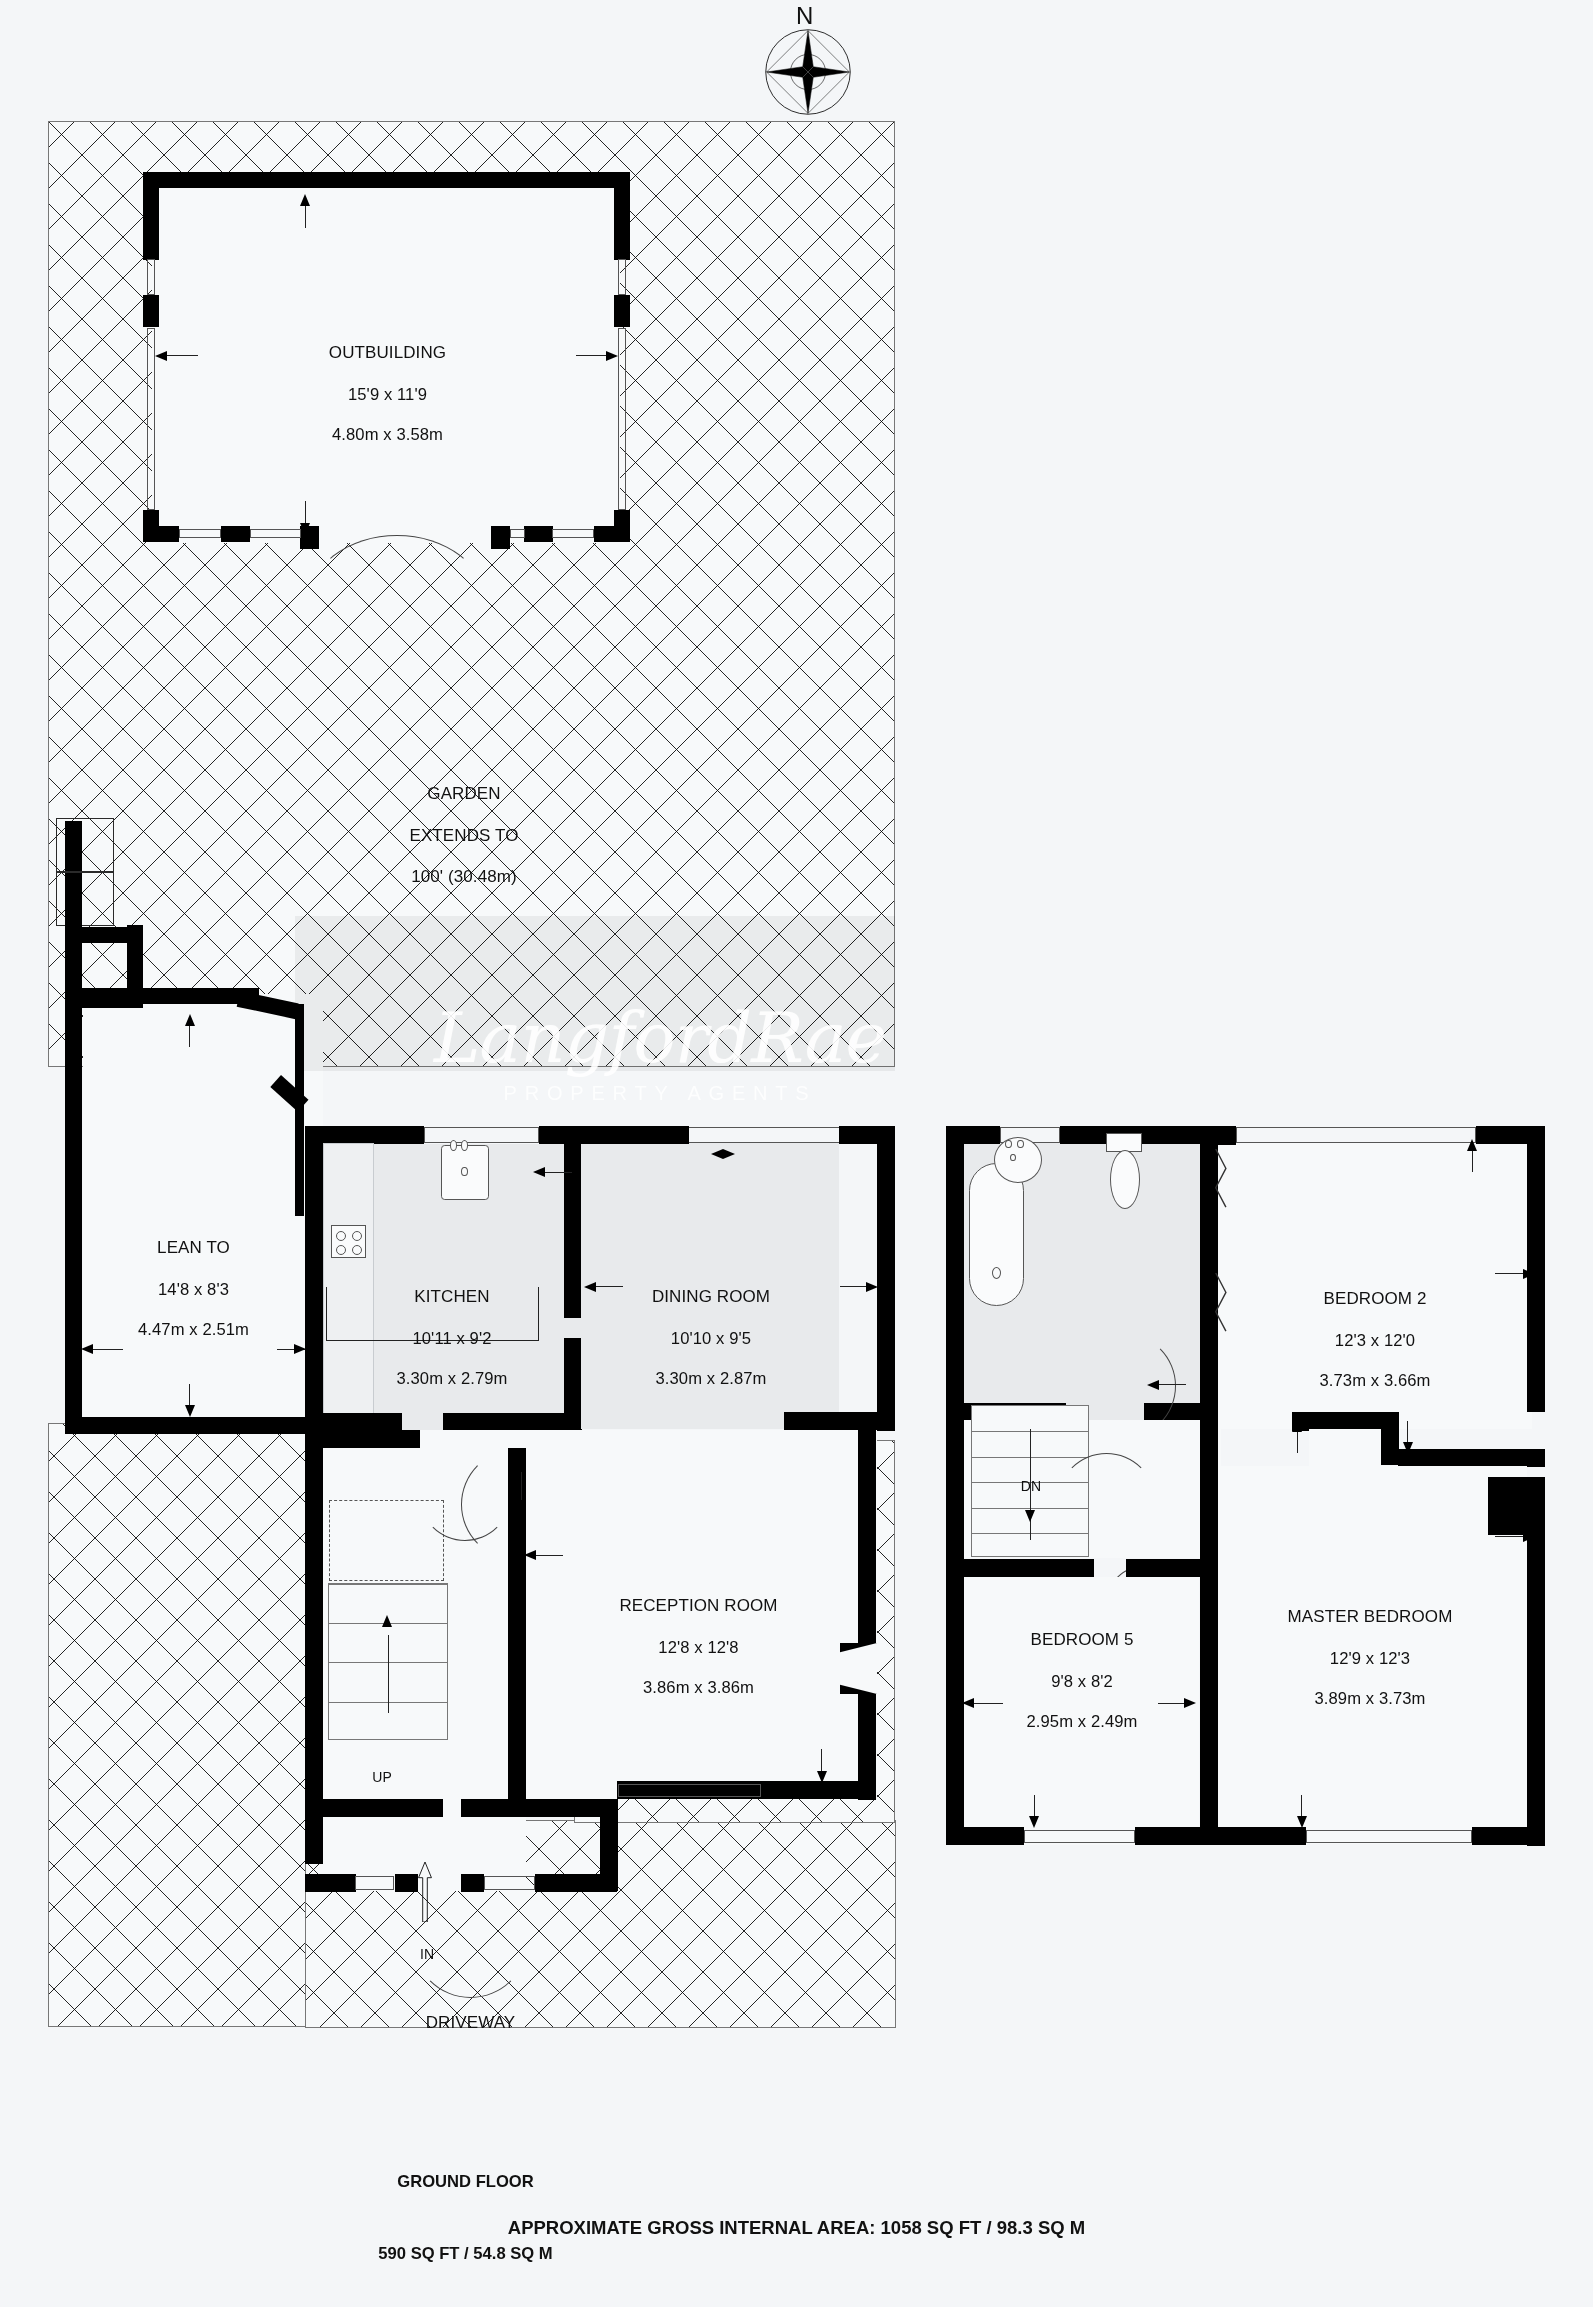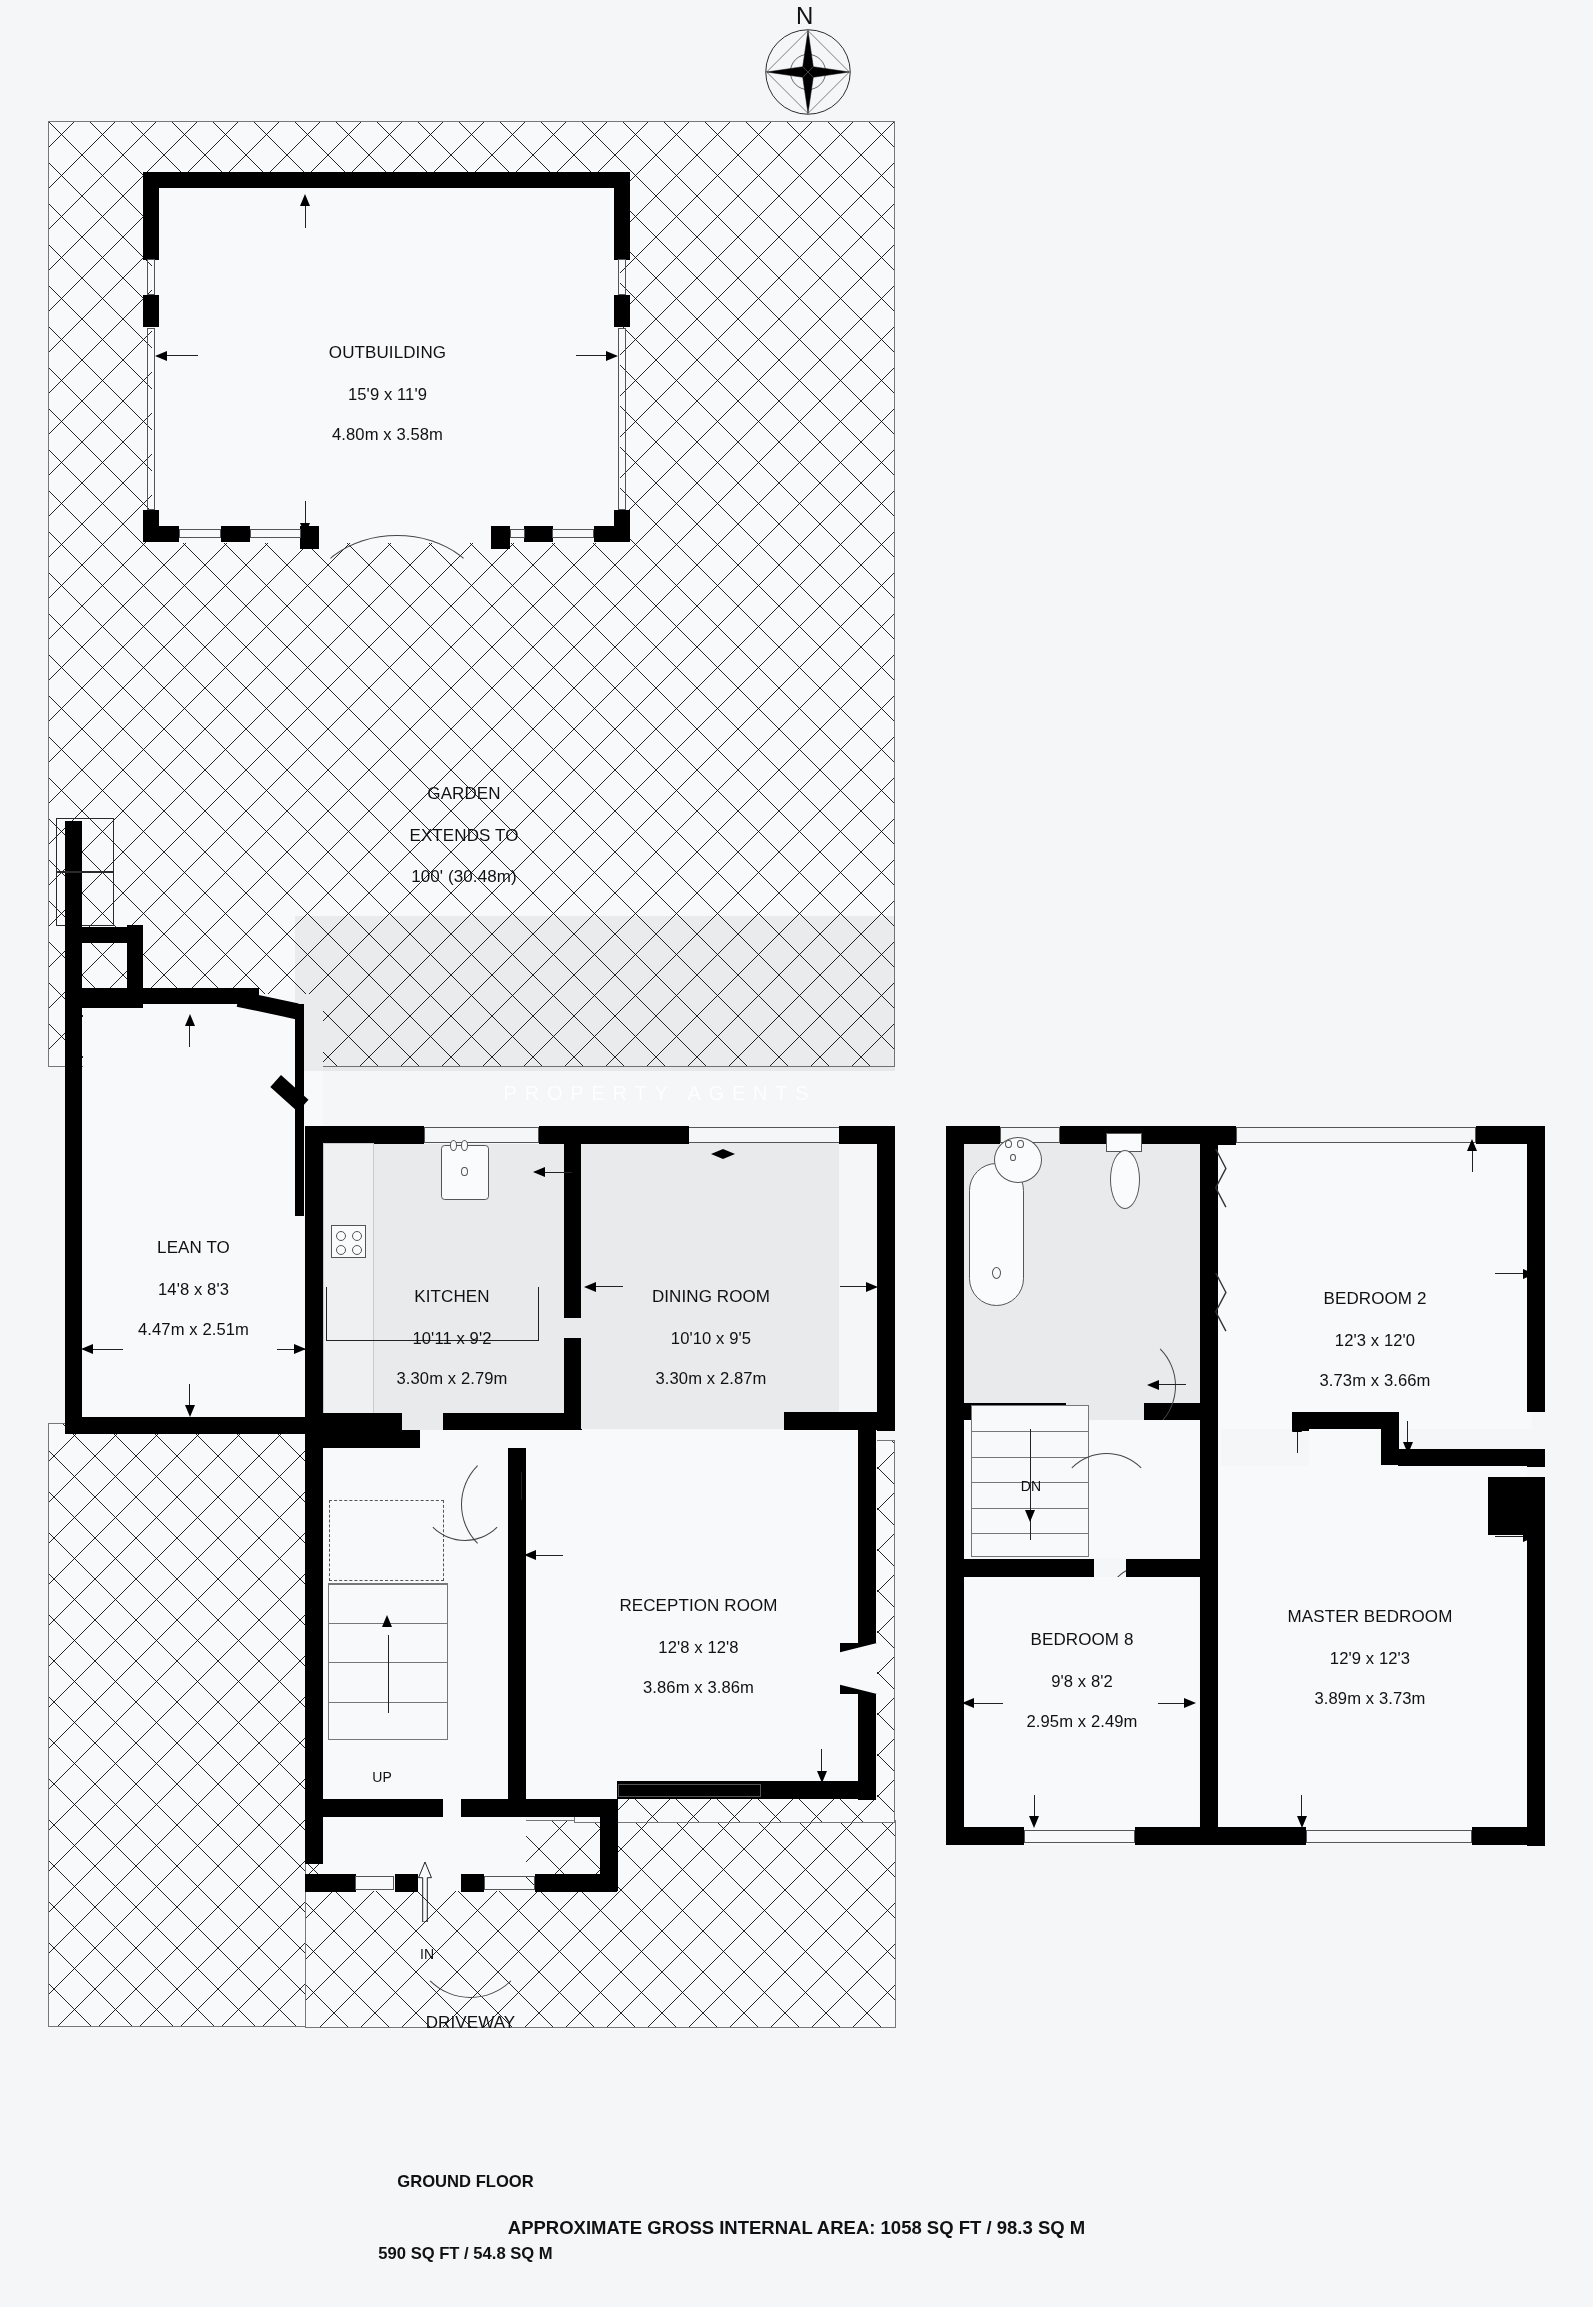--- a/index.html
+++ b/index.html
@@ -478,27 +478,28 @@
     <div class="wall" style="left:1135px; top:1827px; width:82px; height:17.5px;"></div>
 
     <div class="dimline" style="left:974px;top:1703px; width:29px; height:0.9px;"></div>
     <div class="tri tri-l" style="left:962px;top:1698px;"></div>
     <div class="dimline" style="left:1158px;top:1703px; width:29px; height:0.9px;"></div>
     <div class="tri tri-r" style="left:1184px;top:1698px;"></div>
     <div class="dimline" style="left:1034px;top:1795px; width:0.9px; height:27px;"></div>
     <div class="tri tri-d" style="left:1029px;top:1816px;"></div>
 
     <div class="lbl" style="left:962px; top:1610px; width:240px;">
-      <div class="t">BEDROOM 8</div>
+      <div class="t">BEDROOM 5</div>
       <div class="d">9'8 x 8'2</div>
       <div class="d">2.95m x 2.49m</div>
     </div>
   </div>
 
   <div id="wm"></div>
+  <div id="wmScript">LangfordRae</div>
   <div id="wmSub">PROPERTY AGENTS</div>
 
 
   <div class="floorTitle" style="left:258px; top:2122px; width:415px;">
     <div>GROUND FLOOR</div>
     <div>590 SQ FT / 54.8 SQ M</div>
   </div>
 
   <div class="footer f2" style="left:0; top:2217px;">APPROXIMATE GROSS INTERNAL AREA: 1058 SQ FT / 98.3 SQ M</div>
 

